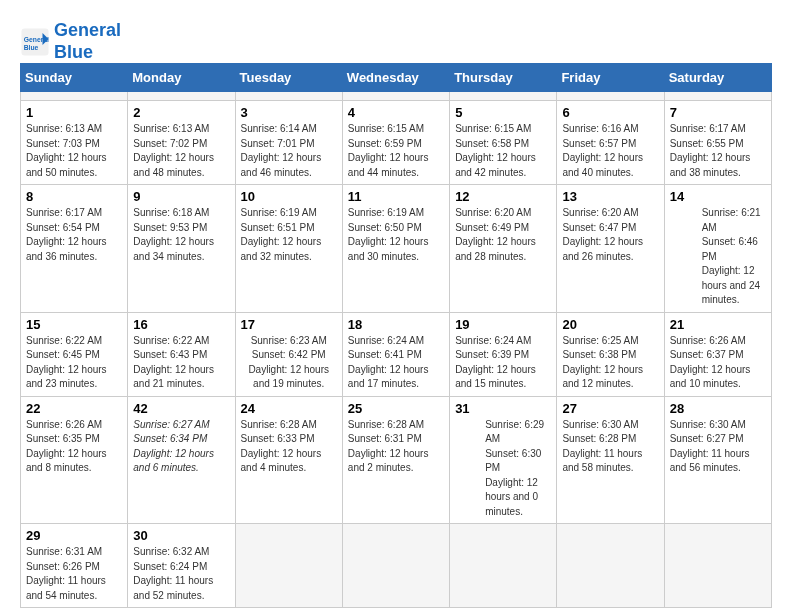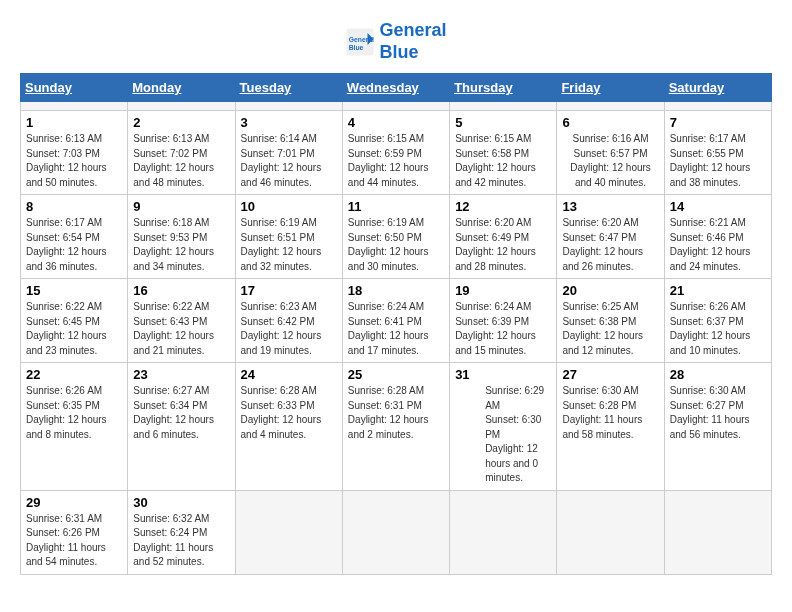--- a/index.html
+++ b/index.html
@@ -5,23 +5,22 @@
     * { box-sizing: border-box; margin: 0; padding: 0; }
     body {
       font-family: Arial, sans-serif;
       background: #fff;
       width: 792px;
       min-height: 612px;
       padding: 20px;
     }
     .header {
       display: flex;
-      justify-content: center;
+      justify-content: flex-start;
       align-items: flex-start;
-      margin-bottom: 10px;
     }
     .logo {
       display: flex;
       align-items: center;
     }
     .logo-text {
       font-size: 18px;
       font-weight: bold;
       color: #333;
       line-height: 1.2;
@@ -52,21 +51,20 @@
       font-size: 11px;
     }
     th {
       background-color: #2e6db4;
       color: #fff;
       padding: 6px 4px;
       text-align: left;
       font-size: 13px;
       font-weight: bold;
       border: 1px solid #2e6db4;
-      text-decoration: underline;
     }
     td {
       border: 1px solid #ccc;
       vertical-align: top;
       padding: 4px 5px;
       width: 14.28%;
       min-height: 80px;
       background: #fff;
     }
     td.empty {
@@ -158,21 +156,21 @@
 Daylight: 12 hours and 44 minutes.</div>
         </td>
         <td>
           <span class="day-num">5</span>
           <div class="day-info" style="white-space: pre-line;">Sunrise: 6:15 AM
 Sunset: 6:58 PM
 Daylight: 12 hours and 42 minutes.</div>
         </td>
         <td>
           <span class="day-num">6</span>
-          <div class="day-info" style="white-space: pre-line; text-align: center;">Sunrise: 6:16 AM
+          <div class="day-info" style="white-space: pre-line;">Sunrise: 6:16 AM
 Sunset: 6:57 PM
 Daylight: 12 hours and 40 minutes.</div>
         </td>
         <td>
           <span class="day-num">7</span>
           <div class="day-info" style="white-space: pre-line;">Sunrise: 6:17 AM
 Sunset: 6:55 PM
 Daylight: 12 hours and 38 minutes.</div>
         </td>
       </tr>
@@ -208,41 +206,41 @@
 Daylight: 12 hours and 28 minutes.</div>
         </td>
         <td>
           <span class="day-num">13</span>
           <div class="day-info" style="white-space: pre-line;">Sunrise: 6:20 AM
 Sunset: 6:47 PM
 Daylight: 12 hours and 26 minutes.</div>
         </td>
         <td>
           <span class="day-num">14</span>
-          <div class="day-info" style="white-space: pre-line;">Sunrise: 6:21 AM
+          <div class="day-info" style="white-space: pre-line; margin-left: 32px;">Sunrise: 6:21 AM
 Sunset: 6:46 PM
 Daylight: 12 hours and 24 minutes.</div>
         </td>
       </tr>
       <tr>
         <td>
           <span class="day-num">15</span>
           <div class="day-info" style="white-space: pre-line;">Sunrise: 6:22 AM
 Sunset: 6:45 PM
 Daylight: 12 hours and 23 minutes.</div>
         </td>
         <td>
           <span class="day-num">16</span>
           <div class="day-info" style="white-space: pre-line;">Sunrise: 6:22 AM
 Sunset: 6:43 PM
 Daylight: 12 hours and 21 minutes.</div>
         </td>
         <td>
           <span class="day-num">17</span>
-          <div class="day-info" style="white-space: pre-line;">Sunrise: 6:23 AM
+          <div class="day-info" style="white-space: pre-line; text-align: center;">Sunrise: 6:23 AM
 Sunset: 6:42 PM
 Daylight: 12 hours and 19 minutes.</div>
         </td>
         <td>
           <span class="day-num">18</span>
           <div class="day-info" style="white-space: pre-line;">Sunrise: 6:24 AM
 Sunset: 6:41 PM
 Daylight: 12 hours and 17 minutes.</div>
         </td>
         <td>
@@ -265,22 +263,22 @@
         </td>
       </tr>
       <tr>
         <td>
           <span class="day-num">22</span>
           <div class="day-info" style="white-space: pre-line;">Sunrise: 6:26 AM
 Sunset: 6:35 PM
 Daylight: 12 hours and 8 minutes.</div>
         </td>
         <td>
-          <span class="day-num">23</span>
-          <div class="day-info" style="white-space: pre-line;">Sunrise: 6:27 AM
+          <span class="day-num">42</span>
+          <div class="day-info" style="white-space: pre-line; font-style: italic;">Sunrise: 6:27 AM
 Sunset: 6:34 PM
 Daylight: 12 hours and 6 minutes.</div>
         </td>
         <td>
           <span class="day-num">24</span>
           <div class="day-info" style="white-space: pre-line;">Sunrise: 6:28 AM
 Sunset: 6:33 PM
 Daylight: 12 hours and 4 minutes.</div>
         </td>
         <td>

